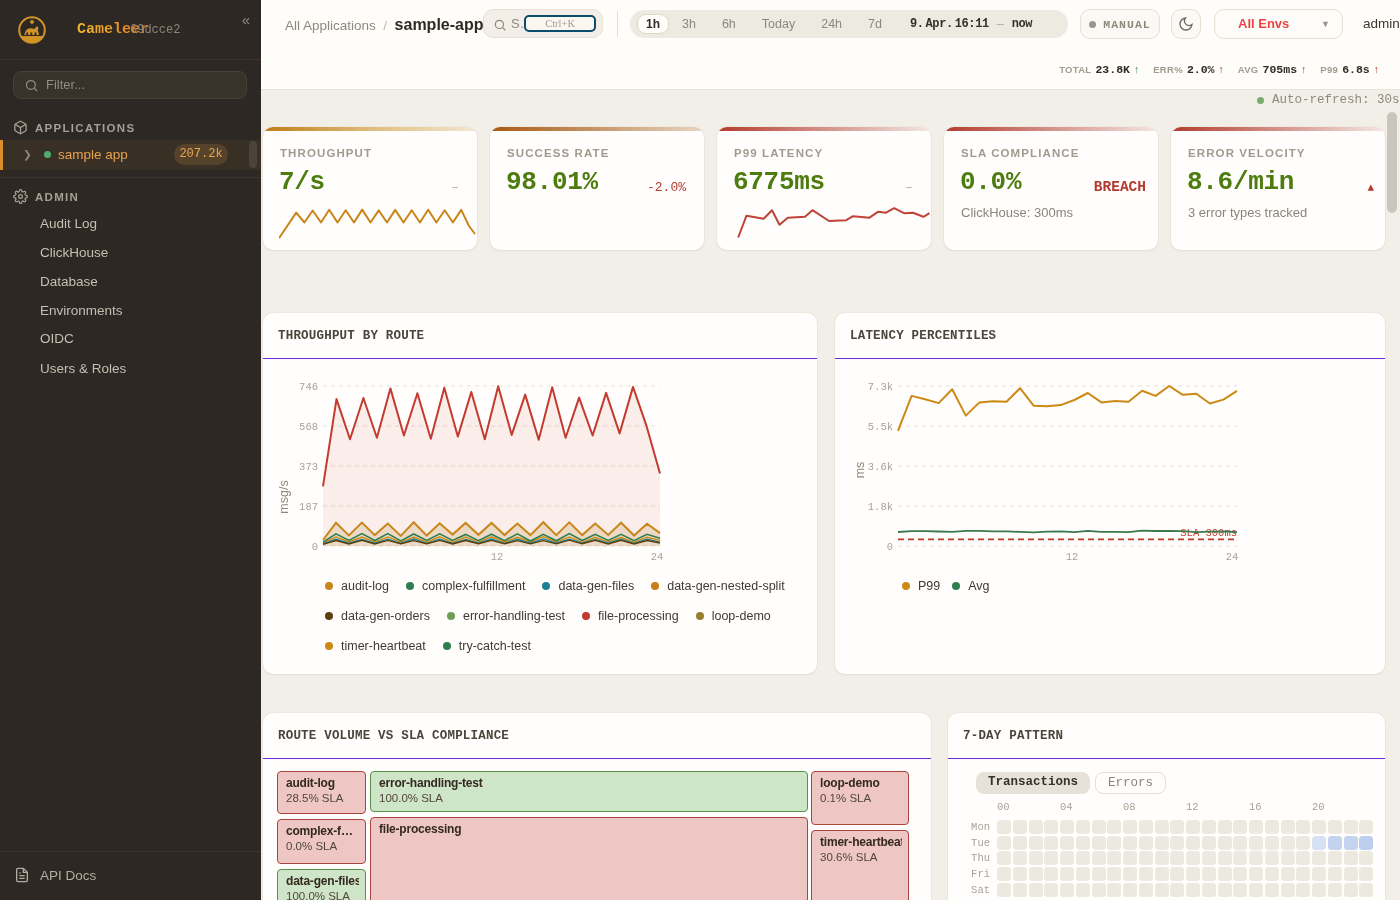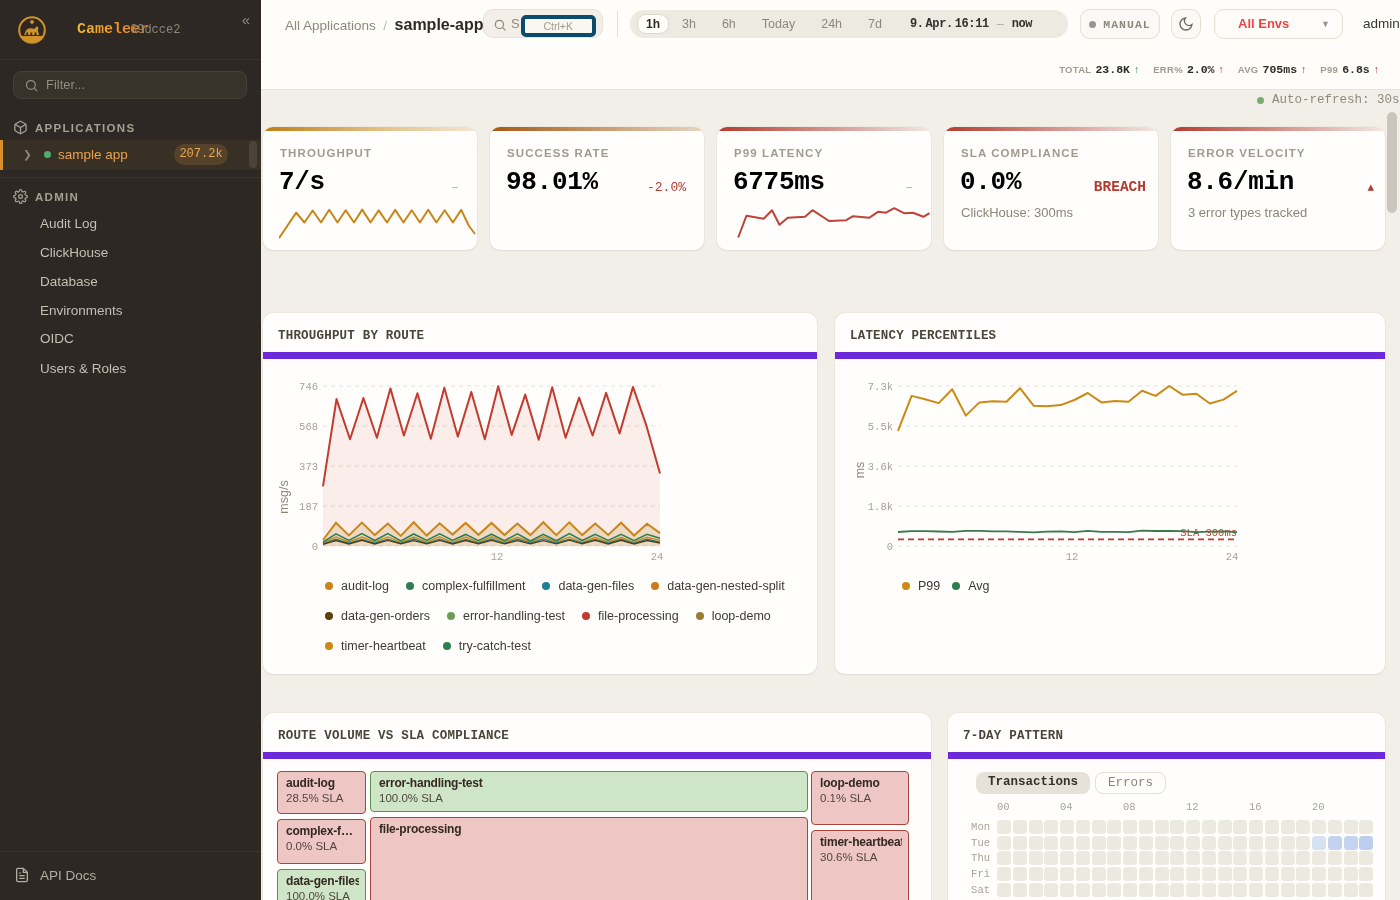--- a/index.html
+++ b/index.html
@@ -22,21 +22,21 @@
 #side .foot { position:absolute; left:0; top:851px; width:261px; height:49px; border-top:1px solid #3a342c; }
 #side .foot span { position:absolute; left:40px; top:16px; color:#b3aca0; font-size:13.5px; }
 #side .foot svg { position:absolute; left:14px; top:15px; }
 
 #hdr { position:absolute; left:261px; top:0; width:1139px; height:90px; background:#fffdf9; border-bottom:1px solid #e8e3da; }
 #crumb { position:absolute; left:24px; top:16px; font-size:13.5px; color:#8e887c; }
 #crumb b { color:#2e2a24; font-size:16px; }
 #search { position:absolute; left:222px; top:9px; width:120px; height:29px; background:#f3efe8; border:1px solid #e7e1d6; border-radius:10px; }
 #search svg { position:absolute; left:9px; top:8px; }
 #search .ph { position:absolute; left:27px; top:6px; color:#8e887c; font-size:13px; }
-#search kbd { position:absolute; right:6px; top:4.5px; border:4px solid #0c4a6e; background:#faf7f1; border-radius:5px; padding:1px 19px; font-family:Liberation Sans, sans-serif; font-size:10.5px; color:#a29b8e; }
+#search kbd { position:absolute; right:6px; top:4.5px; border:2px solid #0c4a6e; background:#faf7f1; border-radius:5px; padding:1px 19px; font-family:Liberation Serif, serif; font-size:10.5px; color:#a29b8e; }
 #vsep { position:absolute; left:356px; top:11px; width:1px; height:26px; background:#e3ddd2; }
 #pills { position:absolute; left:369px; top:10px; width:438px; height:28px; background:#edeae1; border-radius:14px; display:flex; align-items:center; font-size:12.5px; color:#8e887c; }
 #pills .on { background:#fffefb; border:1px solid #ddd7ca; border-radius:9px; color:#2e2a24; font-weight:bold; font-size:12px; padding:2px 8px; margin-left:7px; }
 #pills .p { padding:0 13px; }
 #pills .dt { font-family:"Liberation Mono",monospace; font-weight:bold; color:#33302a; font-size:12px; margin-left:15px; letter-spacing:-0.4px; }
 #pills .dash { color:#b0a99d; margin:0 8px; }
 #manual { position:absolute; left:819px; top:9px; width:80px; height:30px; background:#fbf9f5; border:1px solid #e5dfd3; border-radius:10px; display:flex; align-items:center; justify-content:center; gap:7px; }
 #manual i { width:7px; height:7px; border-radius:50%; background:#9a958a; }
 #manual span { font-family:"Liberation Mono",monospace; font-weight:bold; font-size:11.5px; color:#8e887c; letter-spacing:1px; }
 #moon { position:absolute; left:910px; top:9px; width:30px; height:30px; background:#fbf9f5; border:1px solid #e5dfd3; border-radius:10px; }
@@ -56,26 +56,26 @@
 #stats .up { font-size:10.5px; font-weight:bold; }
 
 #autoref { position:absolute; left:1257px; top:93px; font-family:"Liberation Mono",monospace; font-size:12.5px; color:#908a7e; display:flex; align-items:center; gap:8px; }
 #autoref i { width:7px; height:7px; border-radius:50%; background:#7aab6e; flex:none; }
 #mthumb { position:absolute; left:1387px; top:112px; width:10px; height:101px; border-radius:5px; background:#cbc6bd; }
 .card { position:absolute; background:#fffefc; border-radius:10px; box-shadow:0 1px 2px rgba(80,60,30,0.07), 0 0 0 1px rgba(120,100,70,0.04); }
 
 .kpi { top:127px; height:123px; width:214px; overflow:hidden; }
 .kpi .bar { position:absolute; left:0; top:0; right:0; height:4px; }
 .kpi .tt { position:absolute; left:17px; top:20px; font-size:11.5px; font-weight:bold; letter-spacing:1.1px; color:#a09a90; }
-.kpi .val { position:absolute; left:16px; top:40px; font-family:"Liberation Mono",monospace; font-weight:bold; font-size:26px; color:#000000; letter-spacing:-0.3px; }
+.kpi .val { position:absolute; left:16px; top:40px; font-family:"Liberation Mono",monospace; font-weight:bold; font-size:26px; color:#4d7c0f; letter-spacing:-0.3px; }
 .kpi .delta { position:absolute; right:18px; top:53px; font-family:"Liberation Mono",monospace; font-size:13px; color:#b5afa5; }
 .kpi .sub { position:absolute; left:17px; top:78px; font-size:13px; color:#8b857a; }
 .kpi svg { position:absolute; left:18px; bottom:7px; }
 
-.chart-card .head { position:absolute; left:0; top:0; right:0; height:46px; border-bottom:7px solid #6d28d9; }
+.chart-card .head { position:absolute; left:0; top:0; right:0; height:46px; border-bottom:1px solid #6d28d9; }
 .chart-card .head span { position:absolute; left:15px; top:16px; font-family:"Liberation Mono",monospace; font-weight:bold; font-size:12.5px; letter-spacing:0.2px; color:#4a453c; }
 .axl { font-family:"Liberation Mono",monospace; font-size:10.5px; fill:#a8a298; }
 .leg { position:absolute; }
 .leg .lrow { display:flex; align-items:center; }
 .leg .li { white-space:nowrap; }
 .leg .li { display:flex; align-items:center; gap:8px; font-size:12.5px; color:#3f3a33; margin-right:17px; height:30px; }
 .leg .li i { width:8px; height:8px; border-radius:50%; flex:none; }
 
 .tm { position:absolute; border-radius:4px; border:1.5px solid; padding:4px 6px 4px 8px; overflow:hidden; }
 .tm b { display:block; font-size:12px; letter-spacing:-0.2px; color:#33291f; white-space:nowrap; overflow:hidden; }

